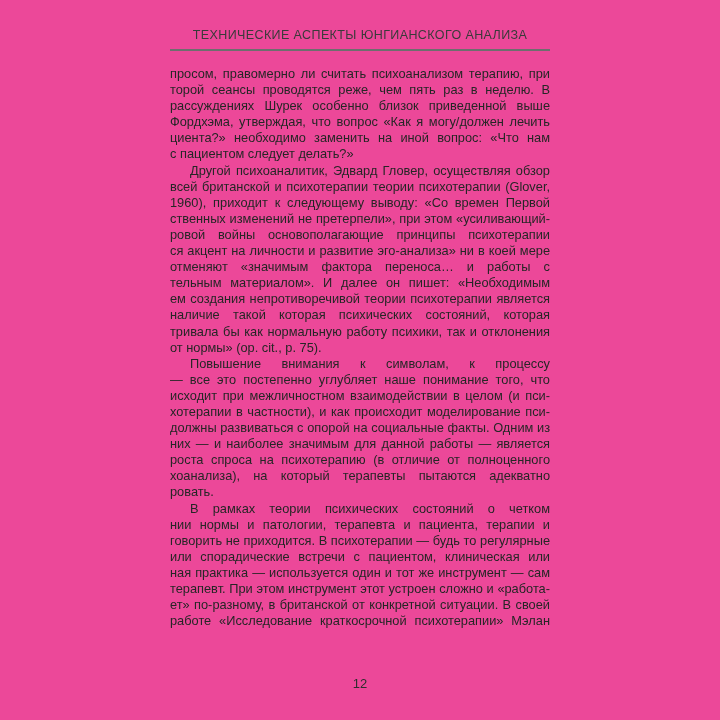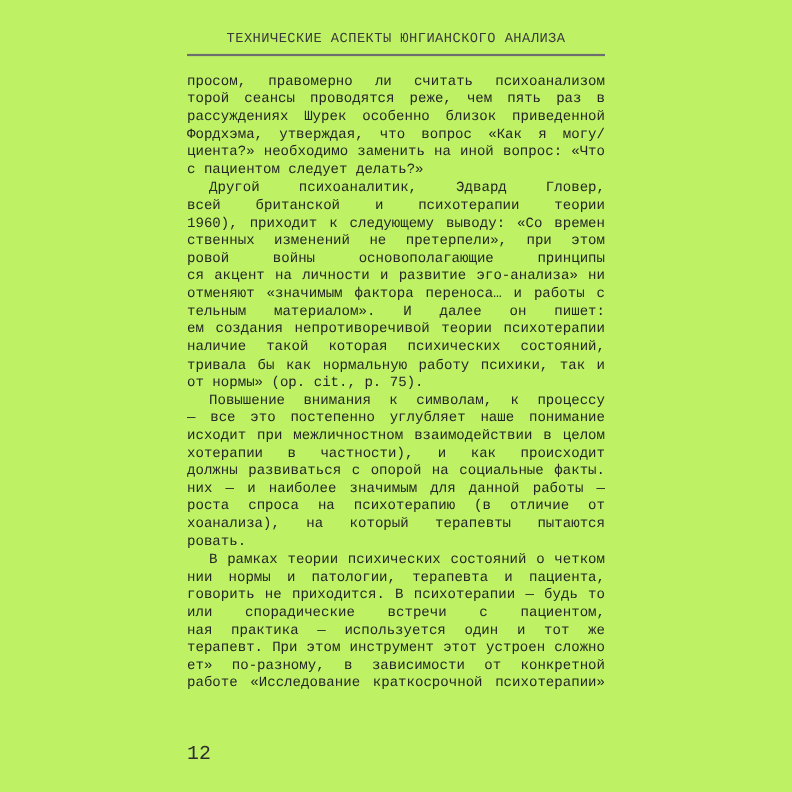--- a/index.html
+++ b/index.html
@@ -1,20 +1,20 @@
 <!DOCTYPE html>
 <html><head>
 <meta charset="utf-8">
 <style>
   html,body{margin:0;padding:0;}
   .page{
     position:relative;
     width:720px;height:720px;
-    background:#bef264;
-    font-family:Liberation Mono, monospace;
+    background:#ec4899;
+    font-family:Liberation Sans, sans-serif;
     overflow:hidden;
   }
   .column{
     position:absolute;
     left:170px;top:0;
     width:380px;
   }
   .running-header{
     margin-top:28px;
     text-align:center;
@@ -38,21 +38,22 @@
     text-align:justify;
     text-align-last:justify;
   }
   .ln.end{text-align-last:left;}
   .ln.first{text-indent:20px;}
   .it{font-style:italic;}
   .page-number{
     position:absolute;
     top:676px;left:170px;
     width:380px;
-    font-size:18px;
+    text-align:center;
+    font-size:13px;
     color:#2e2e2e;
   }
 </style>
 </head>
 <body>
 
 <div class="page">
   <div class="column">
 
     <div class="running-header">ТЕХНИЧЕСКИЕ АСПЕКТЫ ЮНГИАНСКОГО АНАЛИЗА</div>
@@ -95,21 +96,21 @@
         <div class="ln end">ровать.</div>
       </div>
 
       <div class="para">
         <div class="ln first">В рамках теории психических состояний о четком разграниче-</div>
         <div class="ln">нии нормы и патологии, терапевта и пациента, терапии и анализа</div>
         <div class="ln">говорить не приходится. В психотерапии — будь то регулярные</div>
         <div class="ln">или спорадические встречи с пациентом, клиническая или част-</div>
         <div class="ln">ная практика — используется один и тот же инструмент — сам</div>
         <div class="ln">терапевт. При этом инструмент этот устроен сложно и «работа-</div>
-        <div class="ln">ет» по-разному, в зависимости от конкретной исходит. В своей</div>
+        <div class="ln">ет» по-разному, в британской от конкретной ситуации. В своей</div>
         <div class="ln">работе «Исследование краткосрочной психотерапии» Мэлан убе-</div>
       </div>
 
     </div>
   </div>
 
   <div class="page-number">12</div>
 </div>
 
 </body></html>

